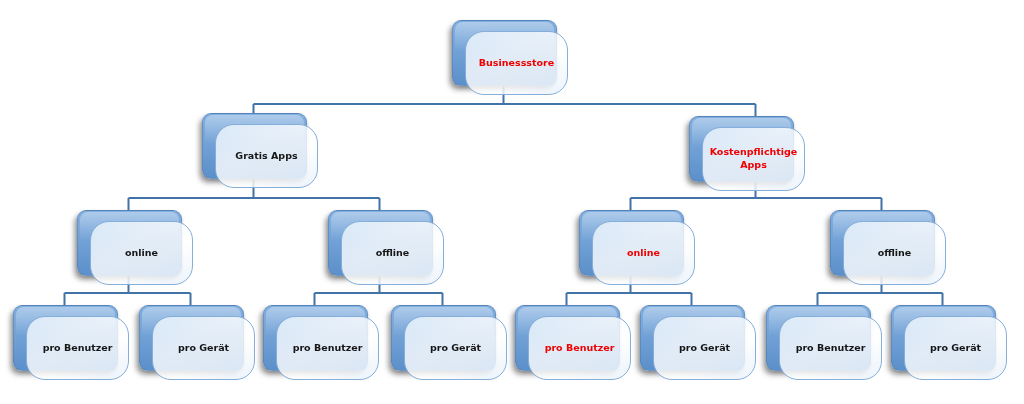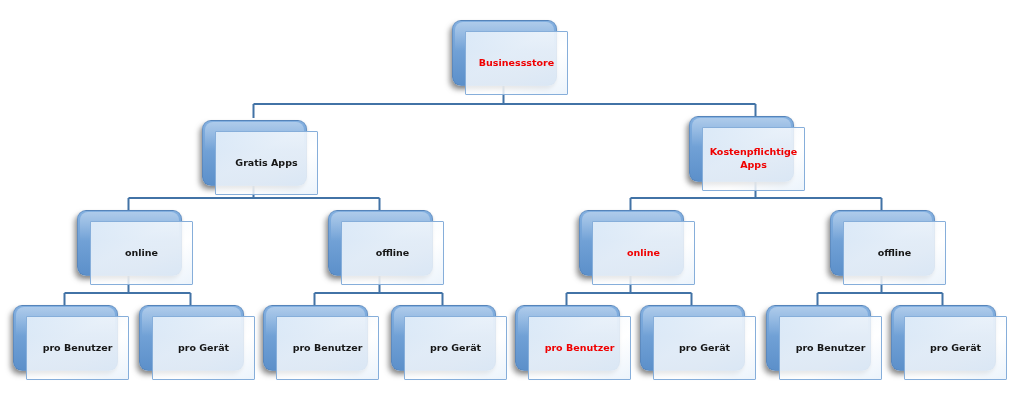--- a/index.html
+++ b/index.html
@@ -36,21 +36,21 @@
   .node .back::after {
     content: "";
     position: absolute;
     left: 2px; right: 2px; top: 1px; height: 45%;
     border-radius: 8px 8px 0 0;
     background: linear-gradient(to bottom, rgba(255,255,255,0.35), rgba(255,255,255,0));
   }
   .node .front {
     position: absolute;
     left: 0; top: 0; right: 0; bottom: 0;
-    border-radius: 1px;
+    border-radius: 19px;
     border: 1.5px solid var(--front-border);
     background: linear-gradient(150deg,
         rgba(226, 238, 250, 0.90) 0%,
         rgba(248, 251, 254, 0.84) 38%,
         rgba(255, 255, 255, 0.80) 62%,
         rgba(233, 242, 251, 0.88) 100%);
     display: flex;
     align-items: center;
     justify-content: center;
     text-align: center;
@@ -71,21 +71,21 @@
   <svg class="connectors" viewBox="0 0 1024 404" xmlns="http://www.w3.org/2000/svg">
     <path id="connector-path" fill="none" stroke-width="2" d="M 503.5 81 V 104 M 253.5 104 H 755.5 M 253.5 104 V 118 M 755.5 104 V 118 M 253.5 177 V 198 M 128.5 198 H 379.5 M 128.5 198 V 212 M 379.5 198 V 212 M 755.5 177 V 198 M 630.5 198 H 881.5 M 630.5 198 V 212 M 881.5 198 V 212 M 128.5 271 V 293 M 64.5 293 H 190.5 M 64.5 293 V 307 M 190.5 293 V 307 M 379.5 271 V 293 M 314.5 293 H 442.5 M 314.5 293 V 307 M 442.5 293 V 307 M 630.5 271 V 293 M 566.5 293 H 691.5 M 566.5 293 V 307 M 691.5 293 V 307 M 881.5 271 V 293 M 817.5 293 H 942.5 M 817.5 293 V 307 M 942.5 293 V 307" stroke="#4273A6"></path>
   </svg>
   <div id="nodes">
       <div class="node" style="left: 465px; top: 31px;">
         <span class="back"></span>
         <div class="front">
           <div class="label" style="color: rgb(240, 0, 0);">Businessstore</div>
         </div>
       </div>
-      <div class="node" style="left: 215px; top: 131px;">
+      <div class="node" style="left: 215px; top: 124px;">
         <span class="back"></span>
         <div class="front">
           <div class="label" style="color: rgb(22, 22, 22);">Gratis Apps</div>
         </div>
       </div>
       <div class="node" style="left: 702px; top: 127px;">
         <span class="back"></span>
         <div class="front">
           <div class="label" style="color: rgb(240, 0, 0);">Kostenpflichtige Apps</div>
         </div>

